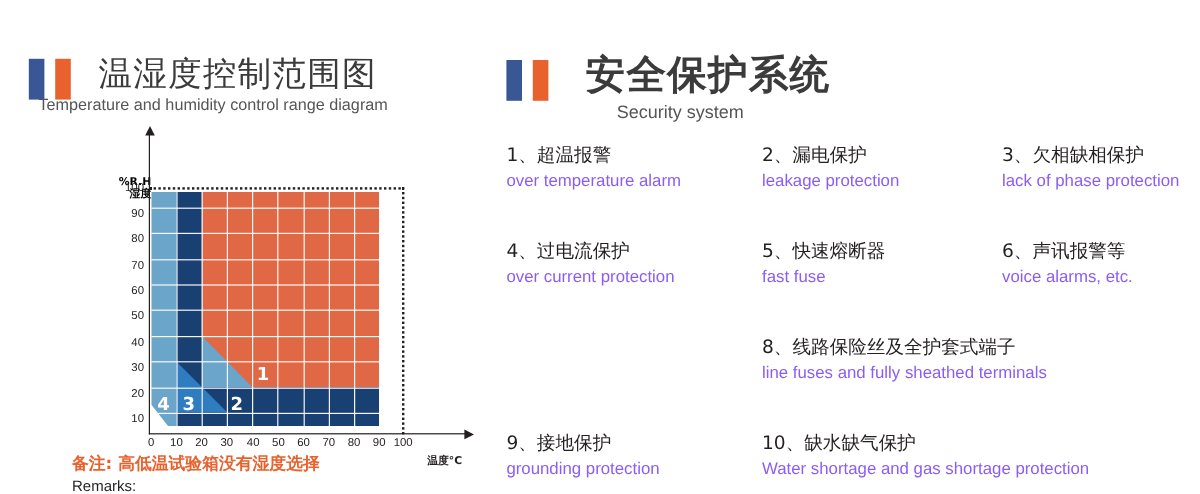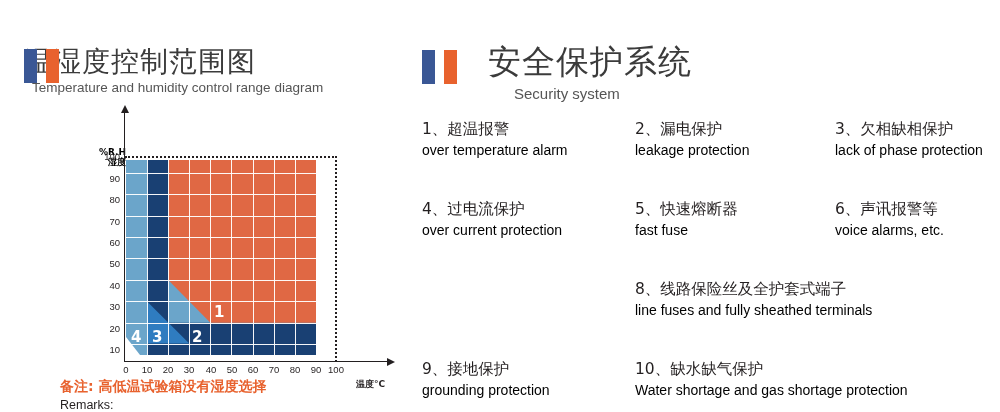--- a/index.html
+++ b/index.html
@@ -15,21 +15,21 @@
   .flagmark i.b1 { left:0;  background:#3a5795; }
   .flagmark i.b2 { left:22px; background:#e8622e; }
   .sec-cn { font-size:28px; font-weight:400; letter-spacing:1px; color:#3b3b3b;
             font-family:"DejaVu Sans",sans-serif; line-height:32px; white-space:nowrap; }
   .sec-en { font-size:13.5px; color:#555; line-height:16px; white-space:nowrap;
             font-family:"Liberation Sans",sans-serif; }
 
   
   #left-head { left:24px; top:46px; }
   #left-head .flagmark { top:3px; }
-  #left-head .sec-cn { }
+  #left-head .sec-cn { margin-left:58px; }
   #left-head .sec-en { margin-left:8px; margin-top:2px; }
 
   .chart-wrap { position:absolute; left:84px; top:112px; width:300px; height:250px; }
 
   .ylab { position:absolute; left:-2px; top:4px; width:44px; text-align:right;
           font-size:9px; font-weight:bold; line-height:9.5px; color:#000;
           font-family:"DejaVu Sans",sans-serif;margin-top:32px; }
 
   .axis-v { position:absolute; left:40px; top:0px; width:1px; height:250px; background:#231f20; }
   .axis-v-arrow { position:absolute; left:36.5px; top:-7px; width:0;height:0;
@@ -61,29 +61,29 @@
             font-family:"DejaVu Sans",sans-serif; line-height:15px; }
 
   .remark { position:absolute; left:60px; top:378px; }
   .remark .cn { color:#e8622e; font-weight:bold; font-size:14px; white-space:nowrap;
                 font-family:"DejaVu Sans",sans-serif; }
   .remark .en { color:#231f20; font-size:12.5px; margin-top:2px; }
 
   
   #right-head { left:422px; top:42px; }
   #right-head .flagmark { top:8px; }
-  #right-head .sec-cn { margin-left:66px; font-size:33px; line-height:40px; }
+  #right-head .sec-cn { margin-left:66px; font-size:33px; line-height:40px;font-weight:bold; }
   #right-head .sec-en { margin-left:92px; margin-top:4px; font-size:15px; }
 
   .sec-list { position:absolute; left:422px; top:118px; width:578px; }
   .srow { display:flex; }
   .scell { flex:0 0 auto; }
   .scell .cn { font-size:15.5px; color:#231f20; line-height:22px; white-space:nowrap;
                font-family:"DejaVu Sans",sans-serif; }
-  .scell .en { font-size:14px; color:#000000; line-height:20px; white-space:nowrap;
+  .scell .en { font-size:14px; color:#8b5cf6; line-height:20px; white-space:nowrap;
                font-family:"Liberation Sans",sans-serif; }
   .w1 { width:213px; } .w2 { width:200px; } .w3 { width:auto; }
   .gap1 { height:38px; } 
 </style>
 </head>
 <body>
 
 <div class="page">
 
   <div class="sec-head" id="left-head">

